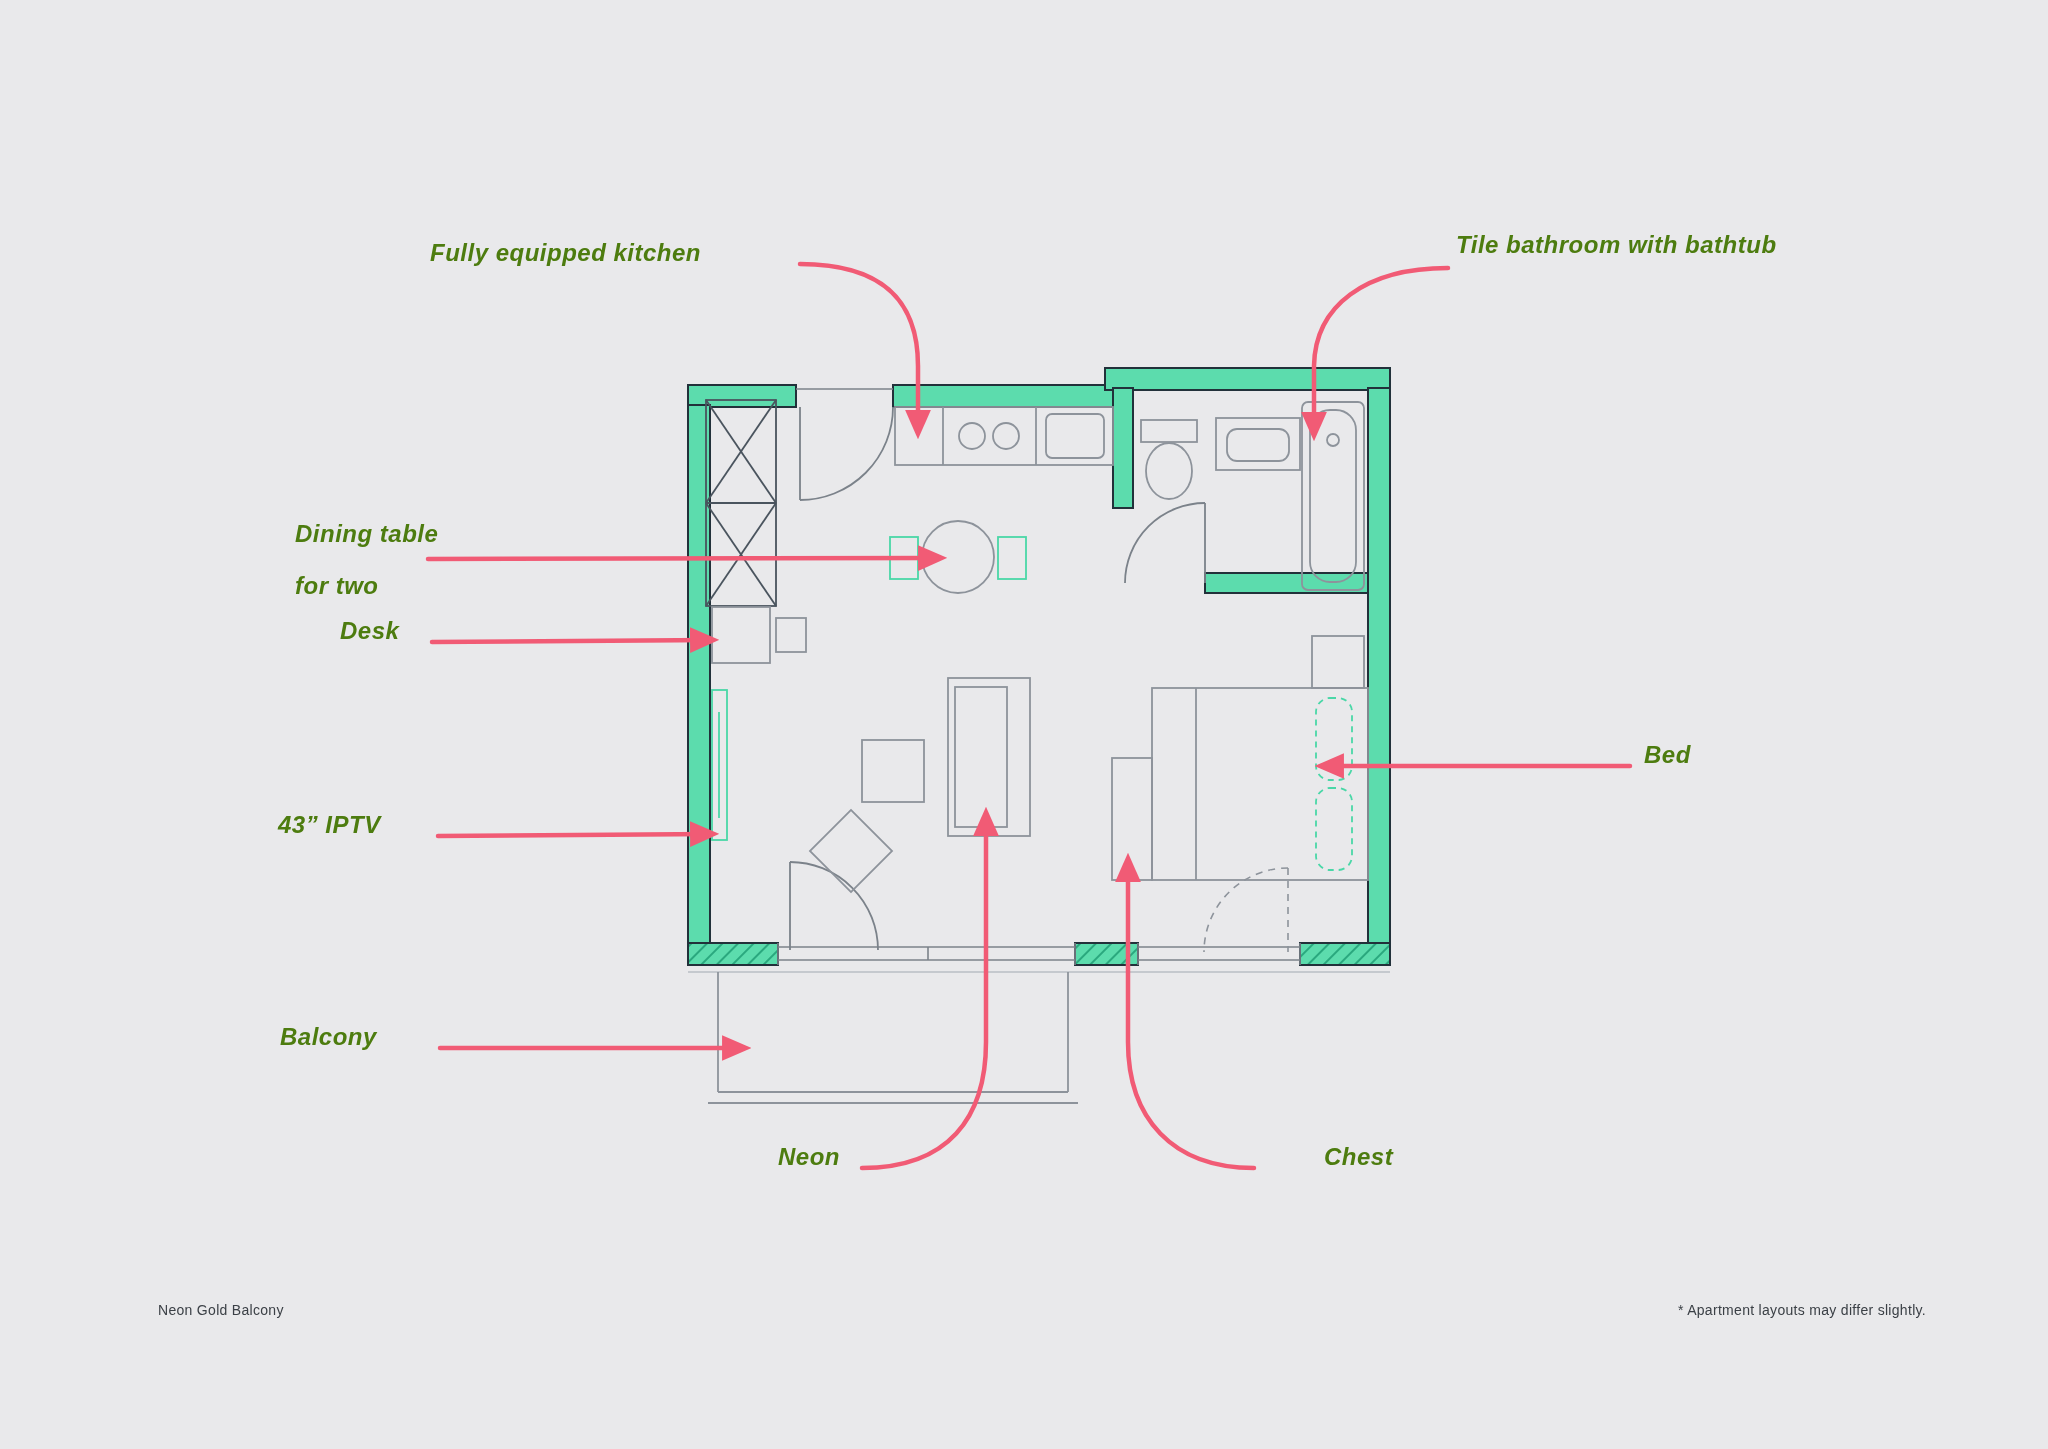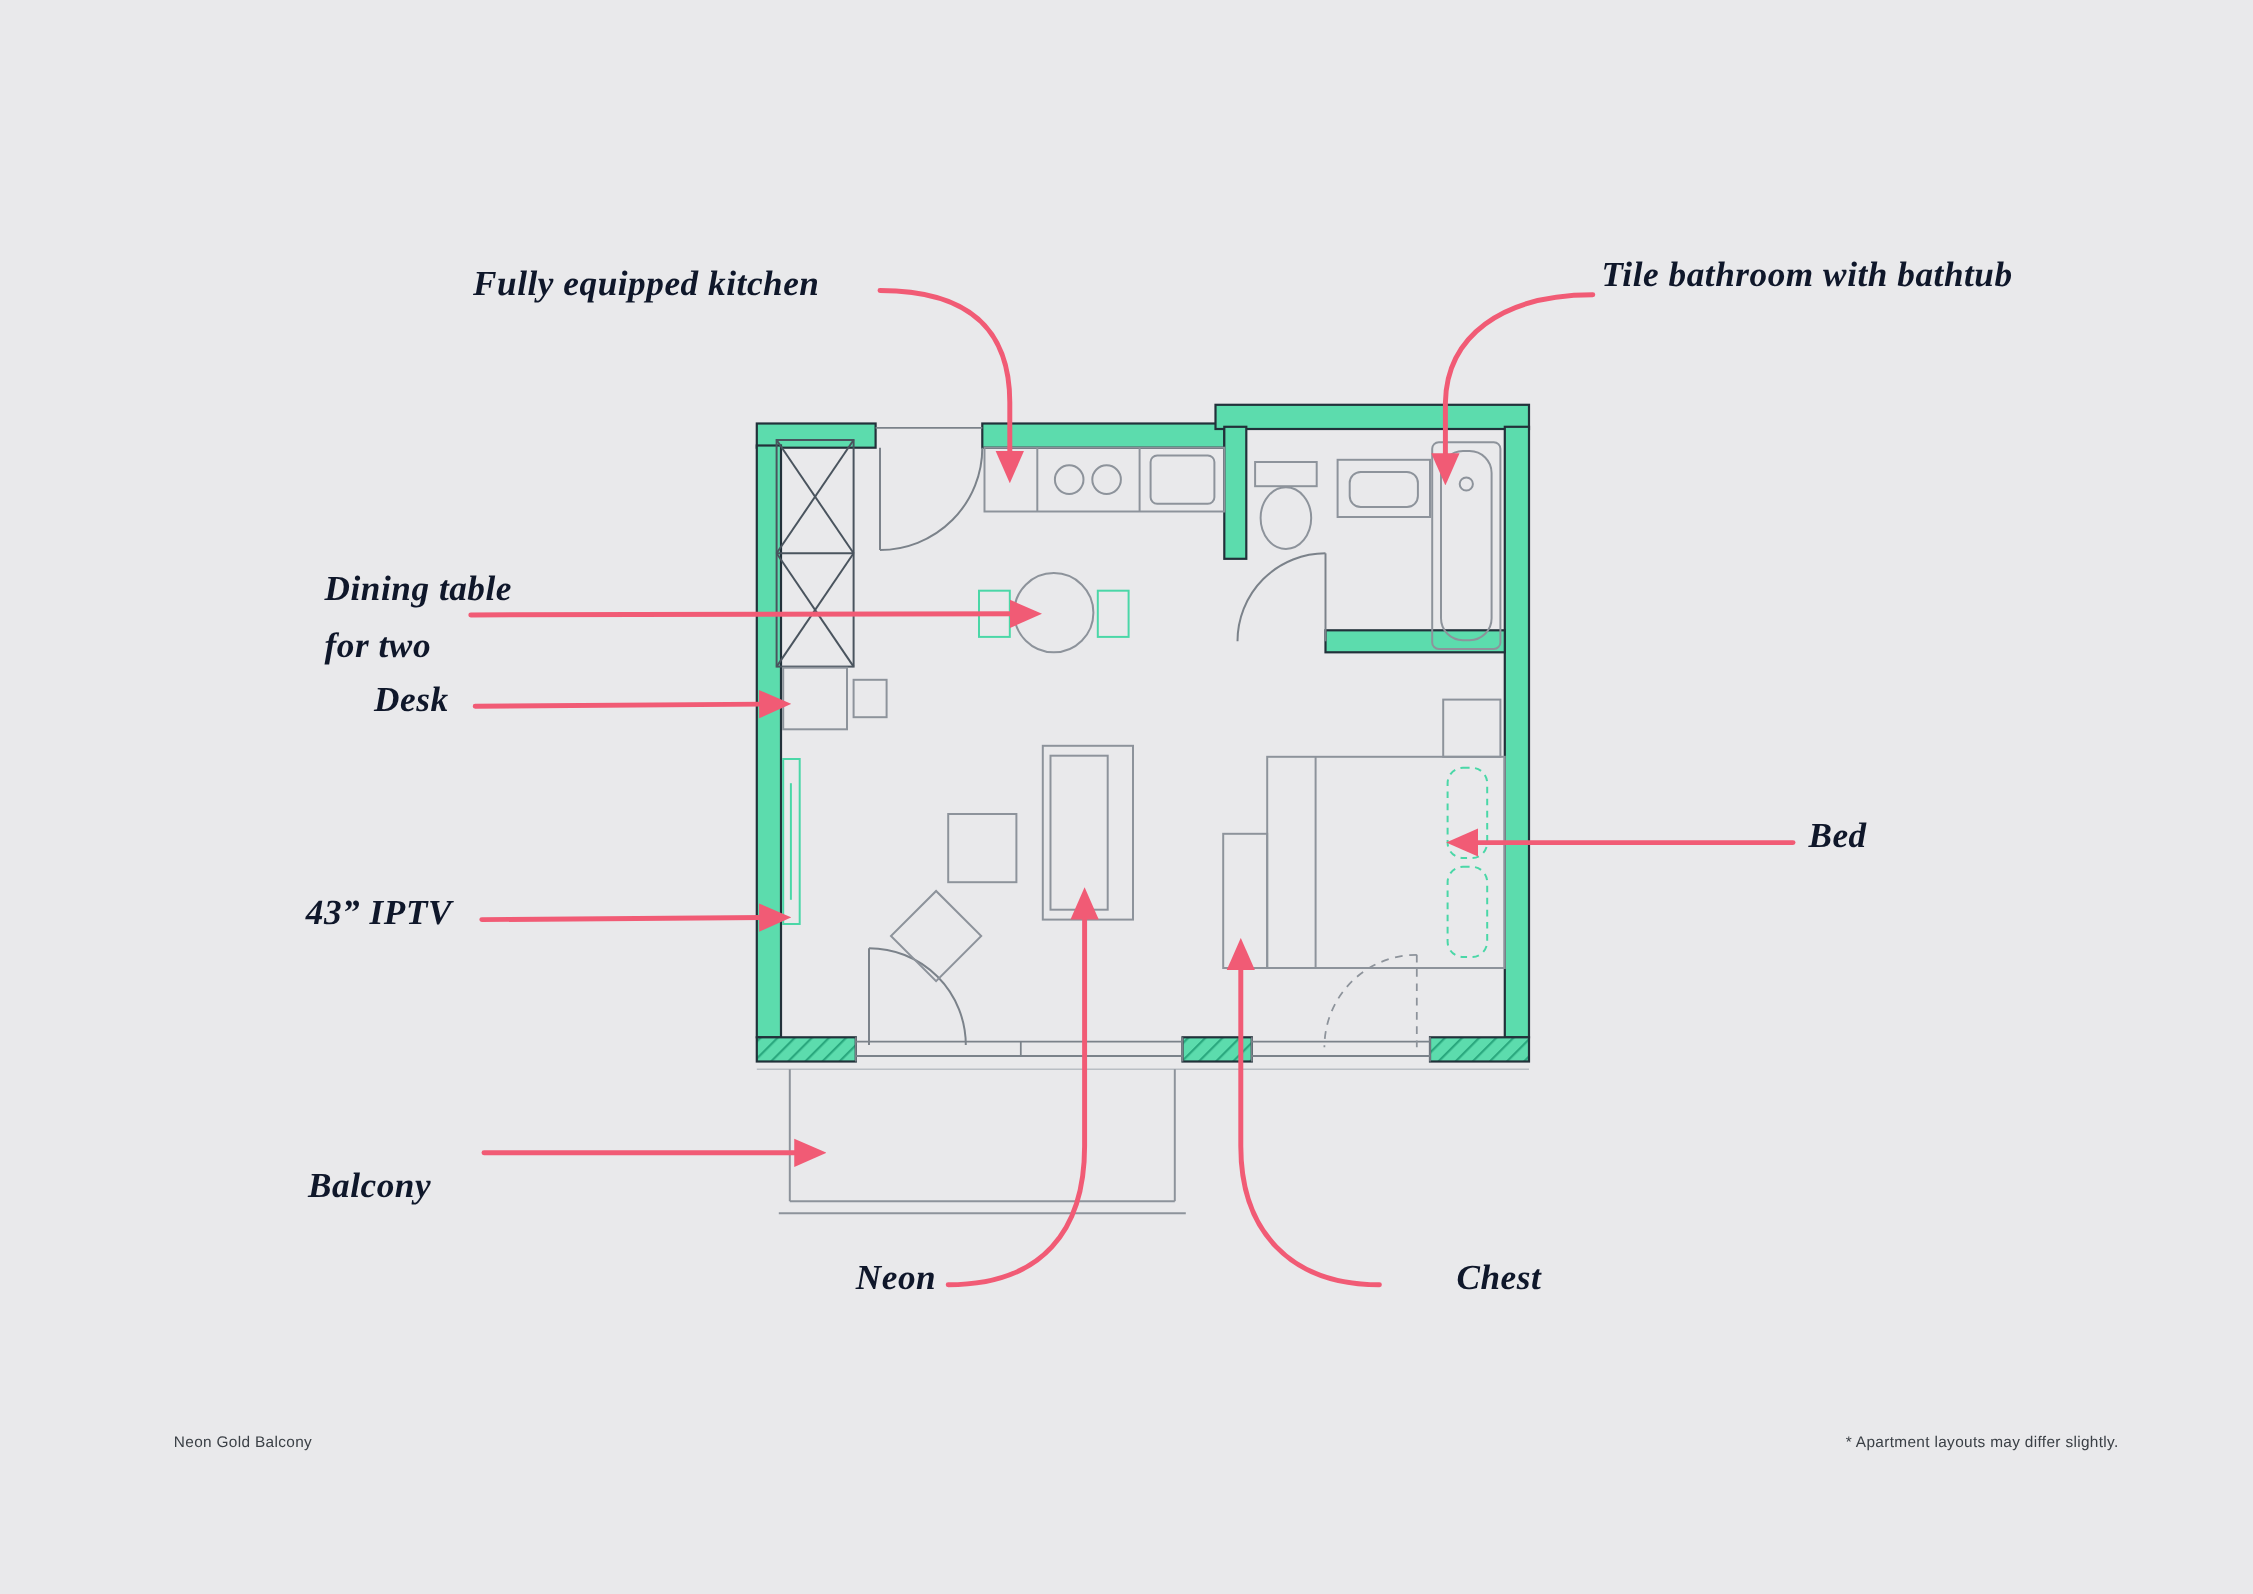--- a/index.html
+++ b/index.html
@@ -9,27 +9,27 @@
     position: relative;
     overflow: hidden;
     font-family: "Liberation Sans", sans-serif;
   }
   .plan-svg {
     position: absolute; left: 0; top: 0;
     width: 2048px; height: 1449px;
   }
   .note {
     position: absolute;
-    font-family: Liberation Serif, serif;
+    font-family: Liberation Sans, sans-serif;
     font-style: italic;
     font-weight: 700;
-    font-size: 32px;
+    font-size: 24px;
     line-height: 1.1;
     letter-spacing: 0.5px;
-    color: #0f172a;
+    color: #4d7c0f;
     white-space: nowrap;
   }
   .note > div { line-height: 52px; }
   .footer-caption {
     position: absolute;
     font-size: 14px;
     letter-spacing: 0.3px;
     color: #3b4046;
   }
 </style>
@@ -186,20 +186,20 @@
 
   <div class="note" style="left:430px; top:240px;">Fully equipped kitchen</div>
   <div class="note" style="left:1456px; top:232px;">Tile bathroom with bathtub</div>
   <div class="note" style="left:295px; top:480px;margin-top:28px;">
     <div>Dining table</div>
     <div>for two</div>
   </div>
   <div class="note" style="left:340px; top:618px;">Desk</div>
   <div class="note" style="left:278px; top:812px;text-align:right;">43” IPTV</div>
   <div class="note" style="left:1644px; top:742px;">Bed</div>
-  <div class="note" style="left:280px; top:1060px;">Balcony</div>
+  <div class="note" style="left:280px; top:1024px;">Balcony</div>
   <div class="note" style="left:778px; top:1144px;">Neon</div>
   <div class="note" style="left:1324px; top:1144px;">Chest</div>
 
   <div class="footer-caption" style="left:158px; top:1302px;">Neon Gold Balcony</div>
   <div class="footer-caption" style="right:122px; top:1302px;">* Apartment layouts may differ slightly.</div>
 
 </div>
 
 </body></html>

